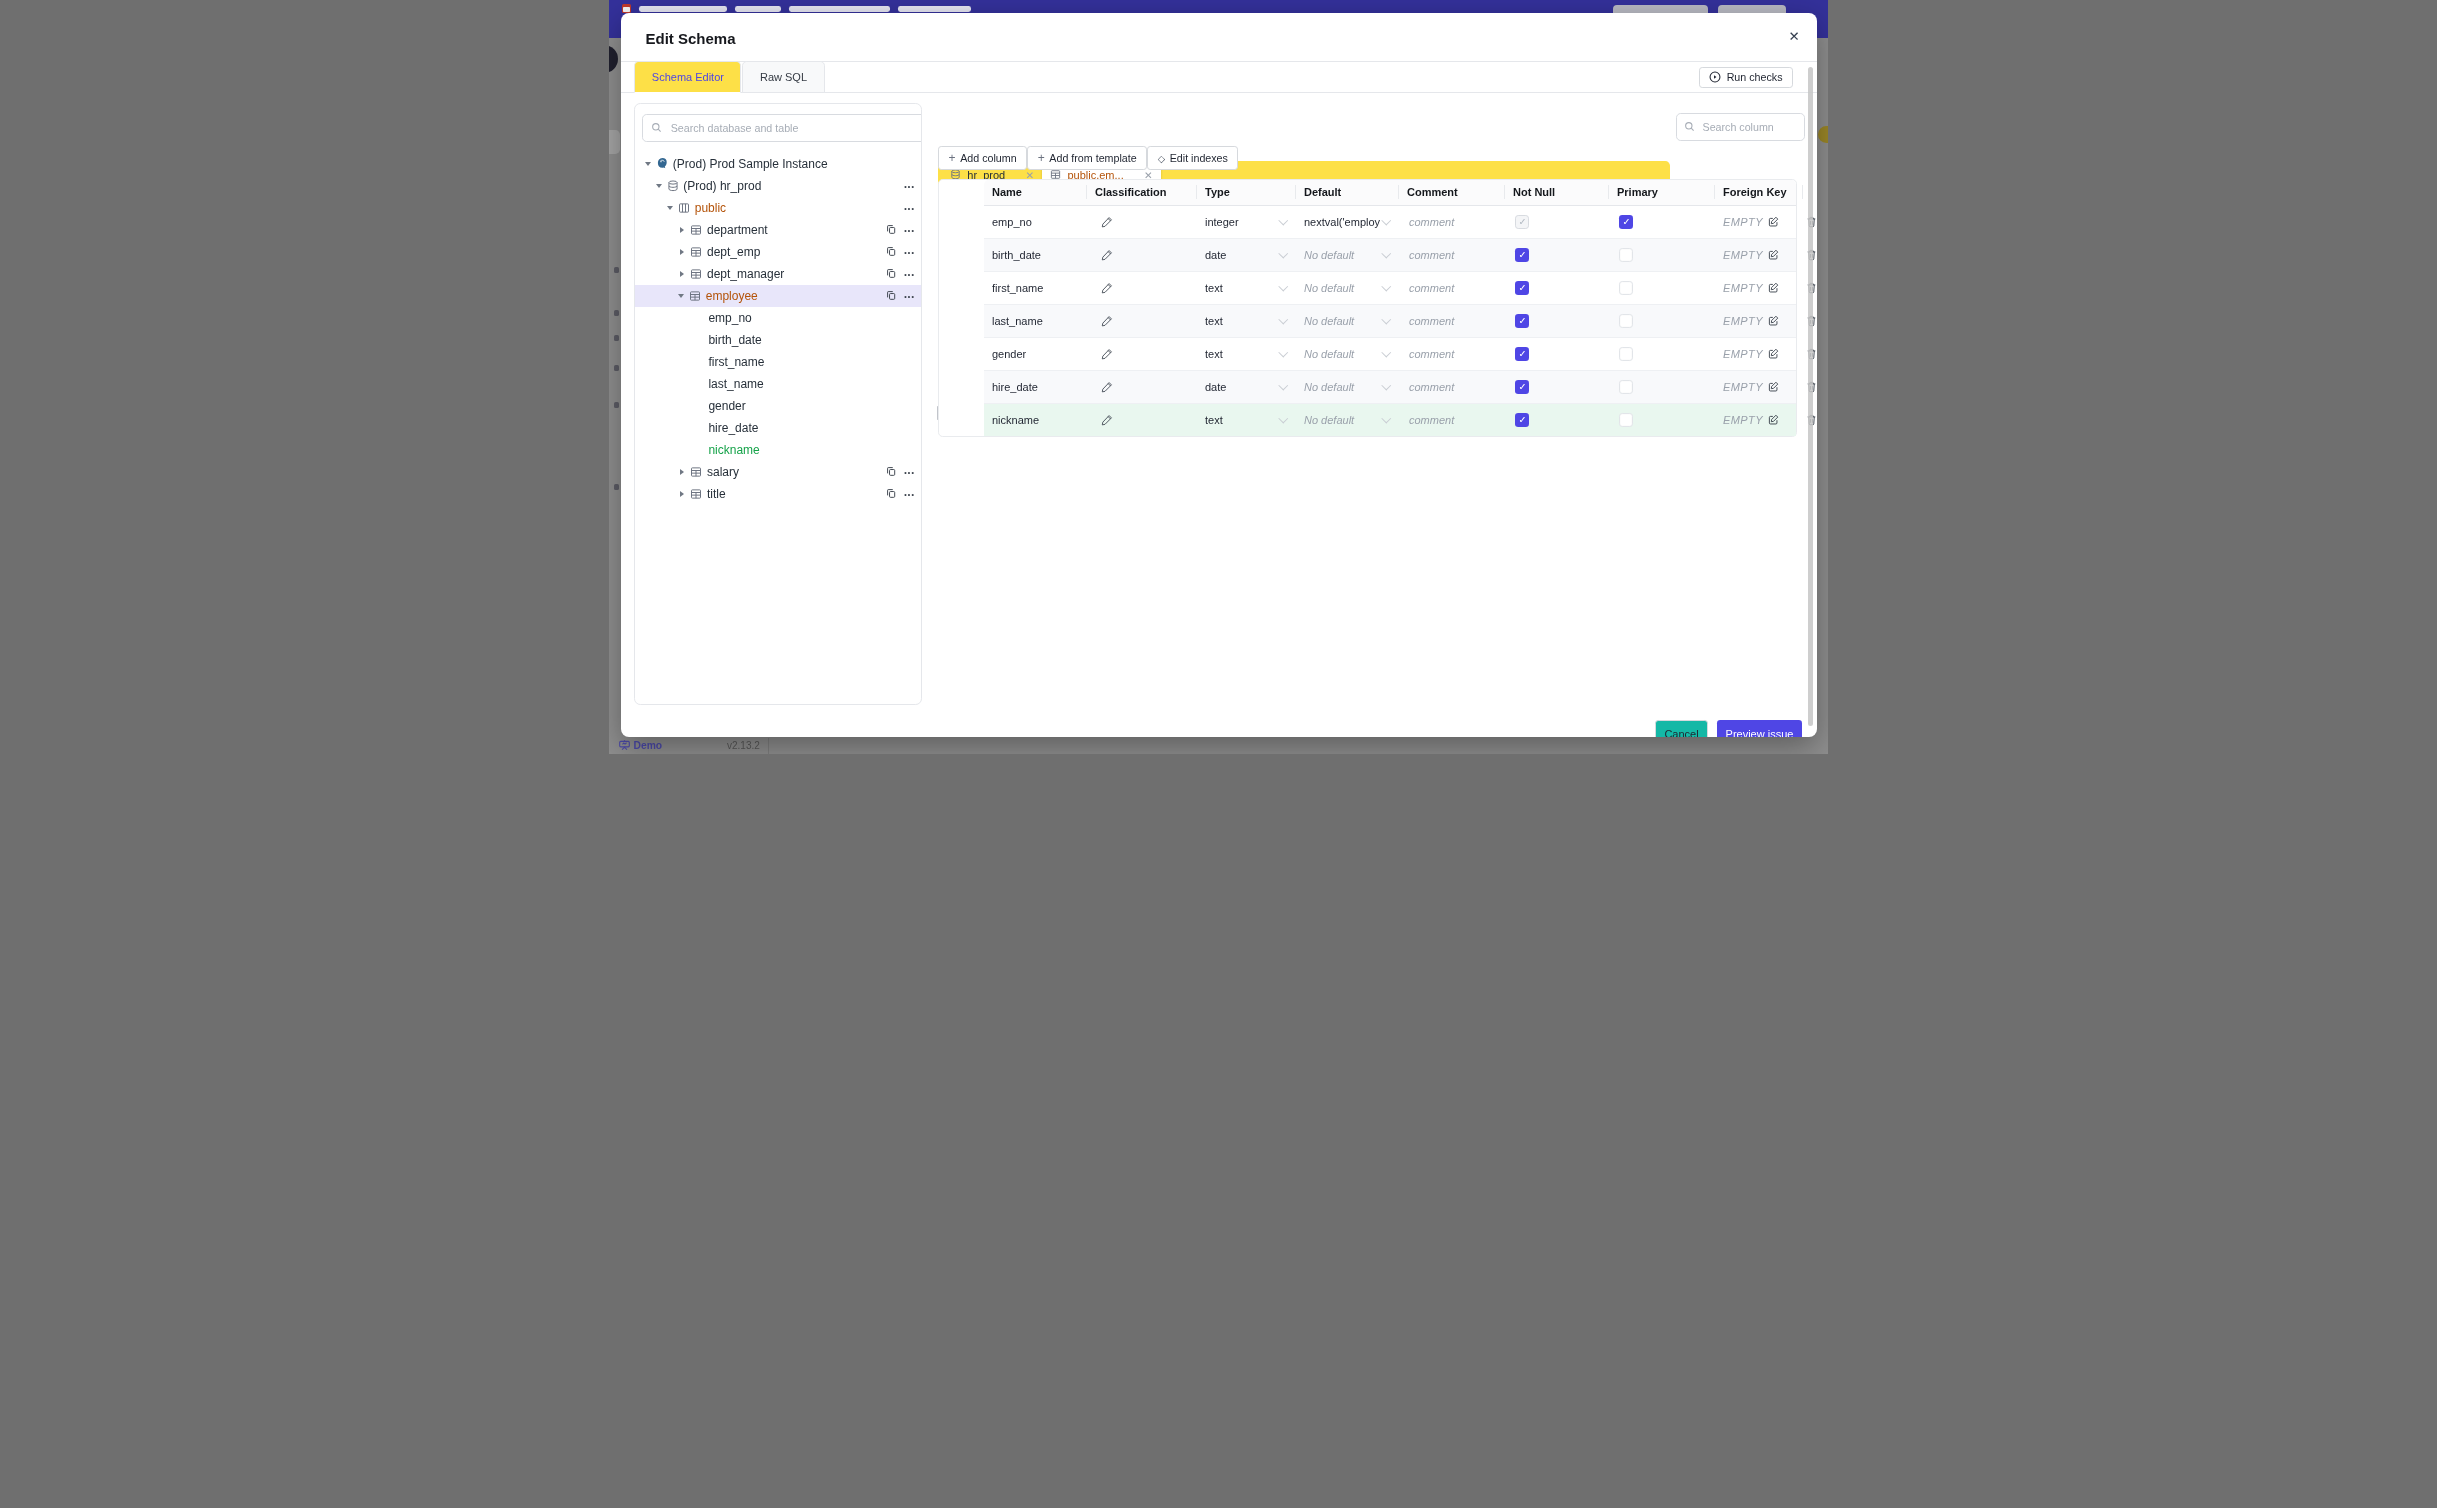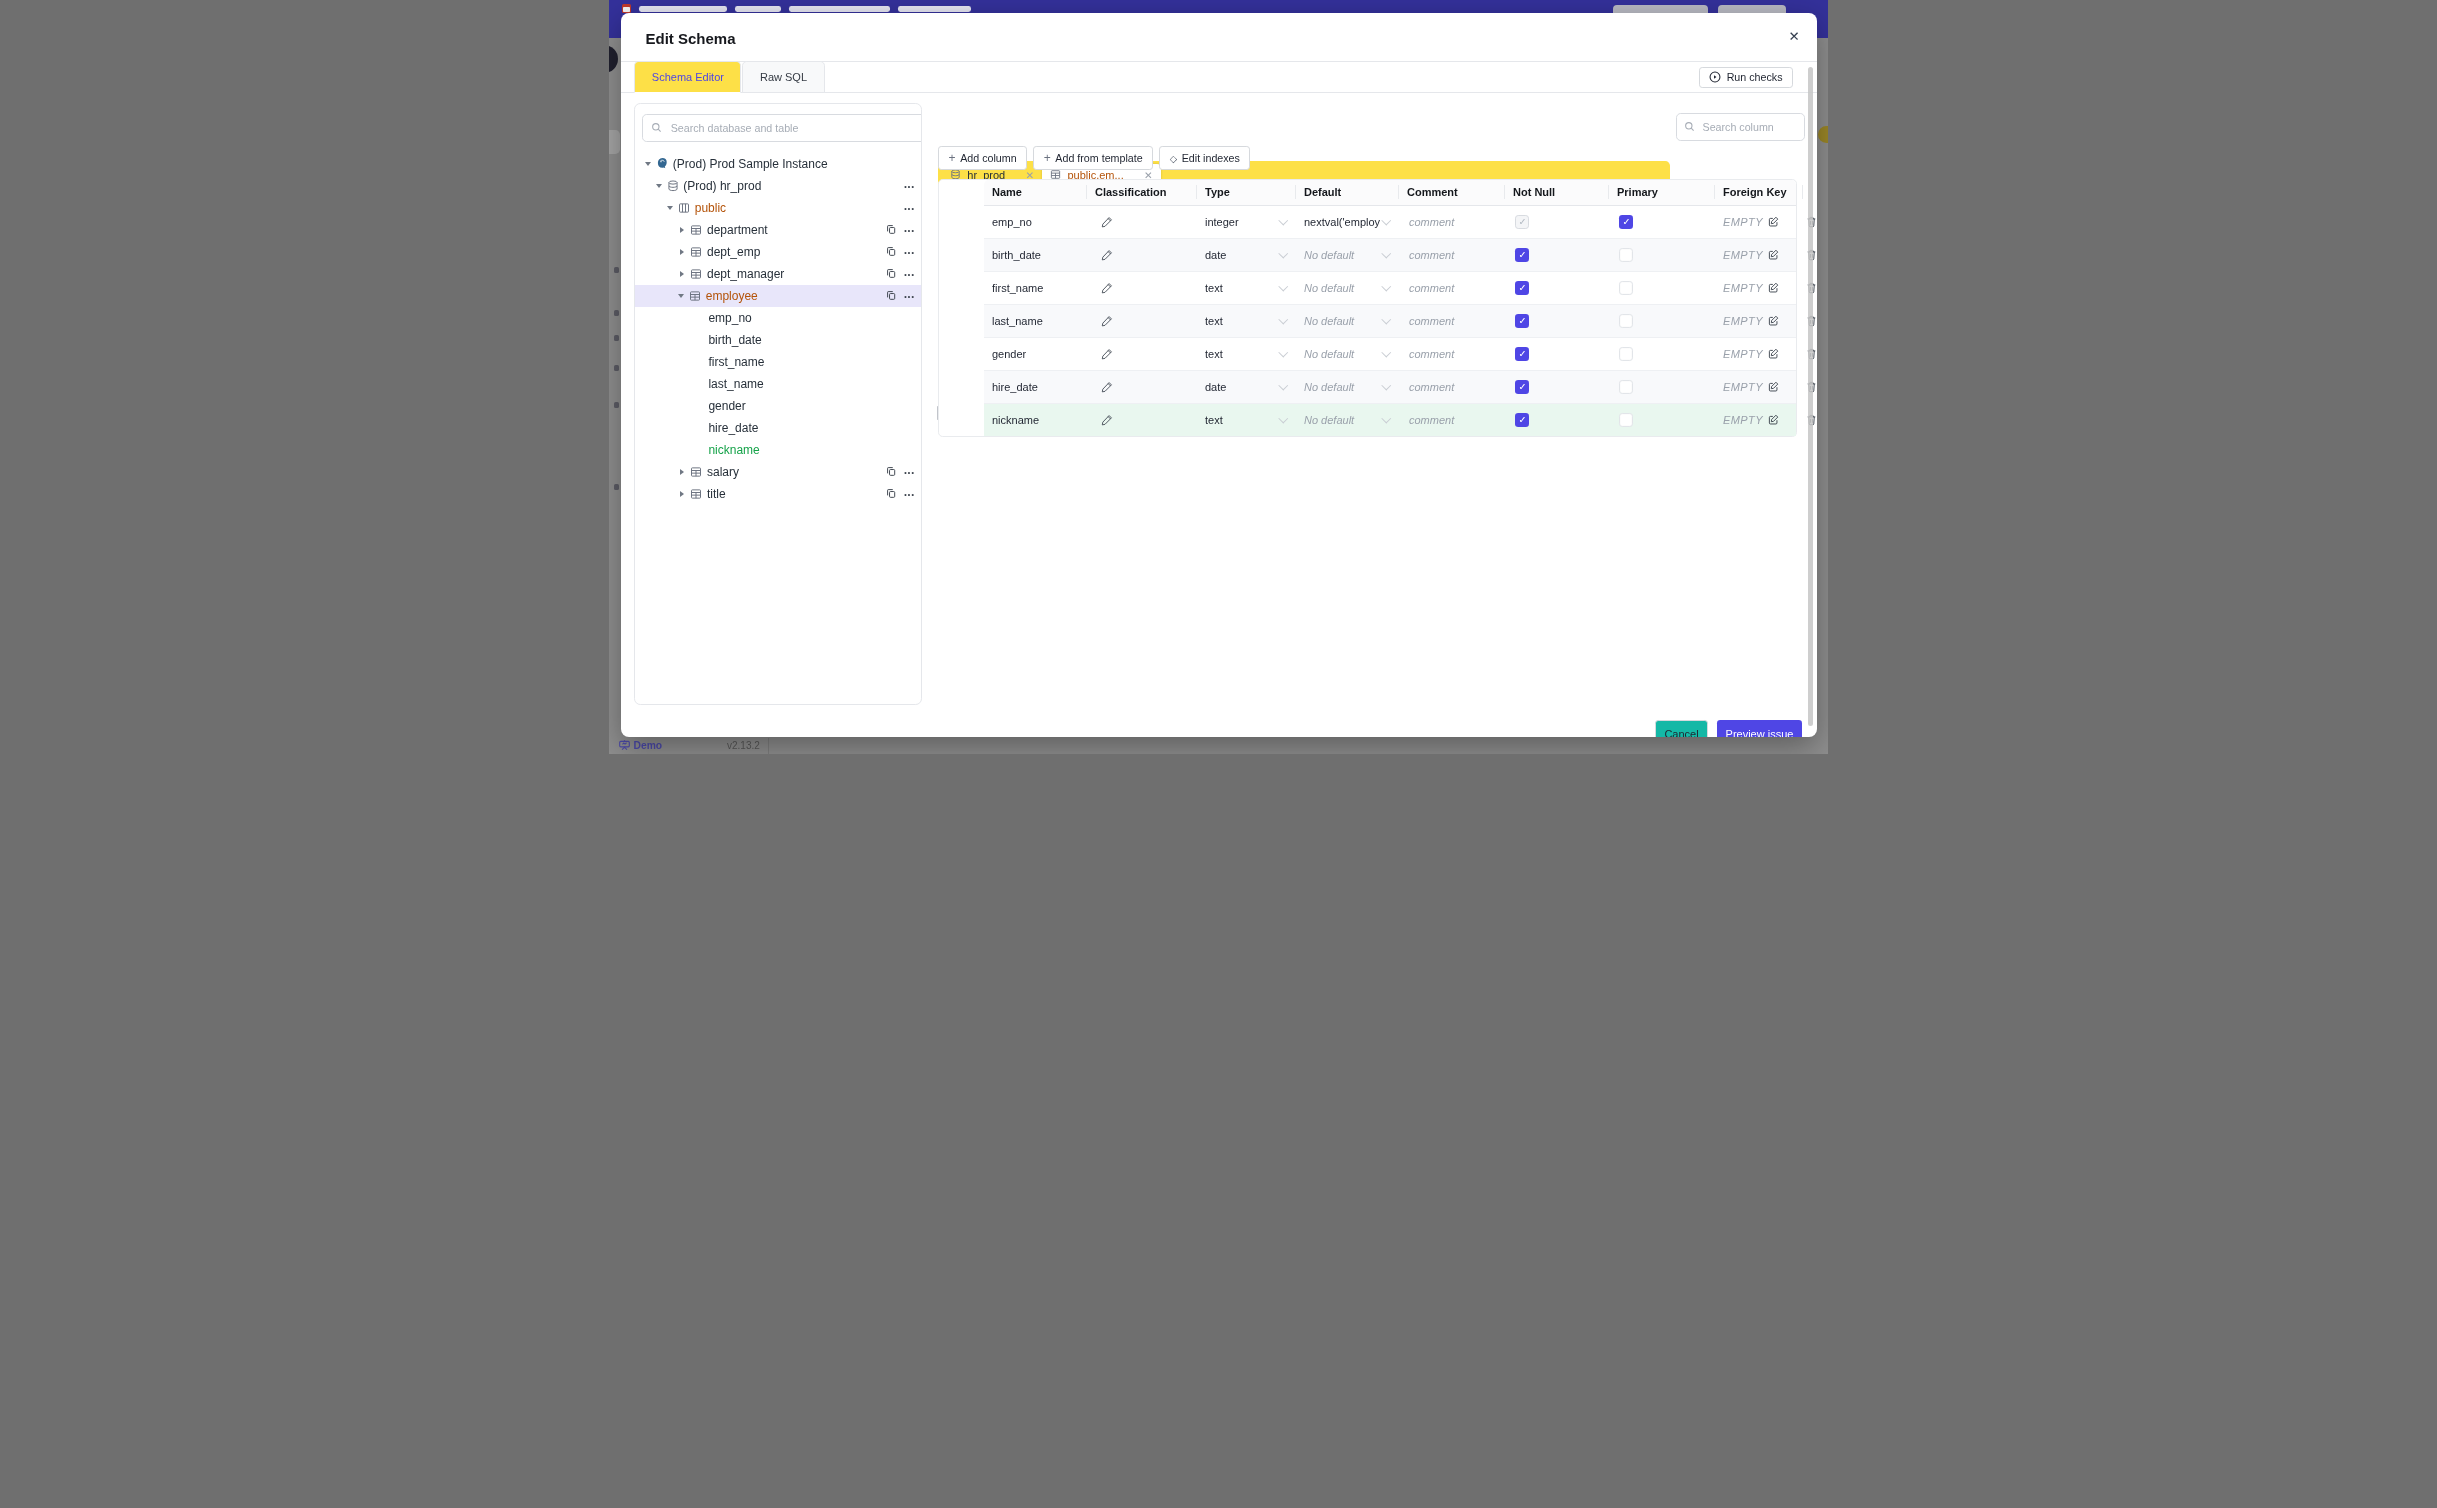--- a/index.html
+++ b/index.html
@@ -62,21 +62,21 @@
   .vhandle{position:absolute;left:316px;top:393px;display:flex;gap:2.4px;}
   .vhandle i{width:1.6px;height:14px;background:#c2c5cb;border-radius:0.8px;}
   
   .chipbar{position:absolute;left:317px;top:100px;width:732px;height:28px;background:#fde047;border-radius:4.7px;display:flex;align-items:center;padding-left:4px;box-sizing:border-box;margin-top:48px;}
   .chip{height:22px;display:flex;align-items:center;gap:6.3px;padding:0 8px;font-size:11px;color:#27303a;border-radius:4px;cursor:pointer;}
   .chip .x{color:#9aa1ab;font-size:10.3px;margin-left:14px;cursor:pointer;}
   .chip .x::before{content:"✕";}
   .chip.active{background:#fff;box-shadow:0 0.8px 2.4px rgba(0,0,0,.18);}
   .chip.active .lab{color:#b45309;}
   .col-search{position:absolute;left:1055px;top:100px;width:129px;height:28px;box-sizing:border-box;border:0.8px solid #d8dbe0;border-radius:4.7px;display:flex;align-items:center;padding:0 7px;gap:5.5px;background:#fff;}
-  .toolbar{position:absolute;left:317px;top:133px;display:flex;gap:6px;}
+  .toolbar{position:absolute;left:317px;top:133px;display:flex;gap:0;}
   .tbtn{height:24px;display:flex;align-items:center;gap:4.7px;padding:0 9.5px;background:#fff;border:0.8px solid #d6d9dd;border-radius:3.2px;font-size:10.7px;color:#1f2430;cursor:pointer;}
   .tbtn .plus::before{content:"+";color:#6b7280;font-size:12px;}
   .tbtn .diamond::before{content:"◇";color:#374151;font-size:9.5px;}
   
   .gtable{position:absolute;left:317px;top:166px;width:859px;border:0.8px solid #e9ebee;border-radius:4.7px;box-sizing:border-box;background:#fff;}
   .ghead,.grow{display:grid;grid-template-columns:103px 110px 99px 103px 106px 104px 106px 88px 1fr;align-items:center;margin-left:45px;}
   .ghead{height:25px;background:#fbfbfc;border-bottom:0.8px solid #e5e7eb;border-radius:4.7px 4.7px 0 0;}
   .ghead .hc{font-size:11px;font-weight:700;color:#14171c;padding-left:8px;height:14px;line-height:14px;border-right:0.8px solid #e8eaed;}
   .ghead .hc:last-child,.ghead .hc.noborder{border-right:none;}
   .grow{height:32px;border-bottom:0.8px solid #eef0f3;font-size:11px;color:#1f2430;}

